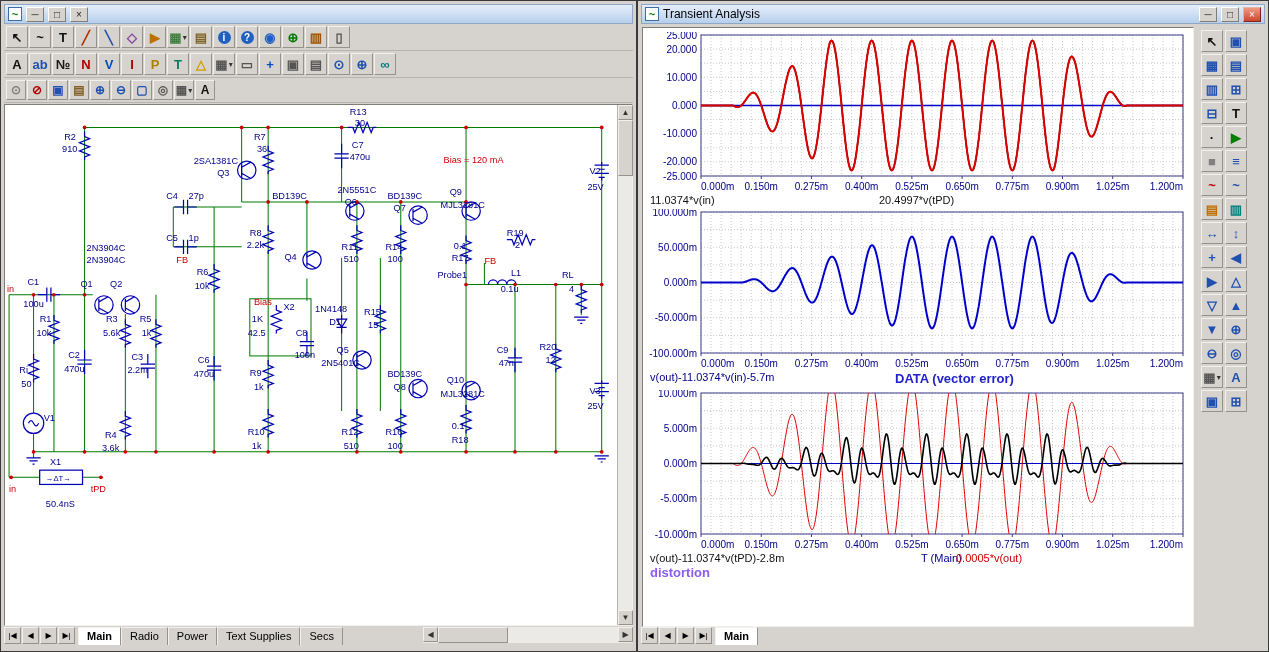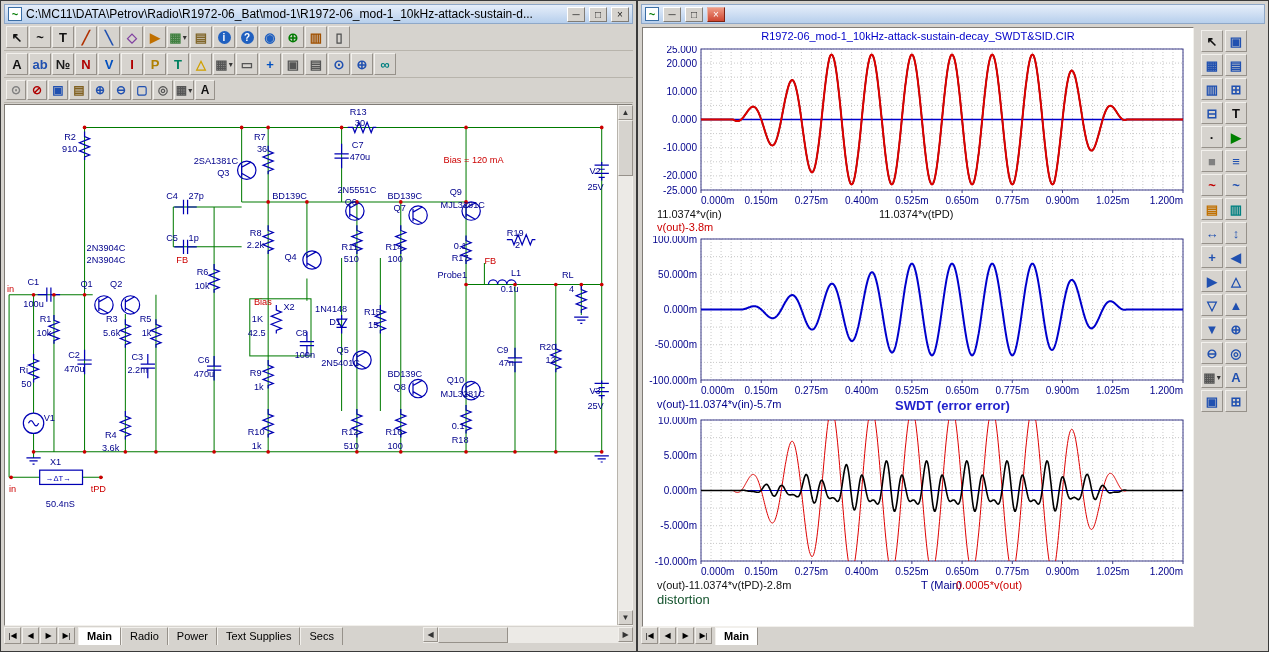--- a/index.html
+++ b/index.html
@@ -60,38 +60,37 @@
   .plot-title { text-align:center; color:#0000c8; font-size:11px; height:14px; }
   .plot-block { position:relative; width:546px; margin-top:2px; }
   .plot-svg { display:block; }
   .grid { stroke:#c9c9c9; stroke-width:1; stroke-dasharray:1 2; }
   .frame { fill:none; stroke:#3a3a8a; stroke-width:1; }
   .tickmark { stroke:#3a3a8a; stroke-width:1; }
   .axlbl { fill:#00008b; font-size:10px; font-family:"Liberation Sans",sans-serif; }
   .legend-row { position:relative; height:13px; font-size:11px; }
   .legend-row.big { height:17px; }
   .lg { position:absolute; top:0; white-space:nowrap; }
-  .lg.left { left:12px; }
+  .lg.left { left:5px; }
   .c-black { color:#111; }
   .c-red { color:#cc0000; }
   .c-navy { color:#00008b; }
   .bigblue { color:#2222cc; font-weight:bold; font-size:13px; }
-  .bigblack { color:#14532d; font-weight:normal; font-size:13px; }
+  .bigblack { color:#8b5cf6; font-weight:bold; font-size:13px; }
 
   .scope-toolbar { position:absolute; left:556px; right:0; top:23px; bottom:21px; display:flex; flex-wrap:wrap;
     align-content:flex-start; gap:2px; padding:3px 0 0 4px; }
 </style>
 </head>
 <body>
 
 <div id="left-window" class="window">
  <div class="win-inner">
   <div class="titlebar">
     <span class="app-icon">~</span>
-    <span class="title-text">C:\MC11\DATA\Petrov\Radio\R1972-06_Bat\mod-1\R1972-06_mod-1_10kHz-attack-sustain-d...</span>
     <span class="win-btn">─</span>
     <span class="win-btn">□</span>
     <span class="win-btn">×</span>
   </div>
   <div class="toolbar">
         <div class="tb-btn">
           <span style="color: rgb(17, 17, 17); font-weight: bold;">↖</span>
         </div>
         <div class="tb-btn">
           <span style="color: rgb(17, 17, 17); font-weight: bold;">~</span>
@@ -491,27 +490,27 @@
       <span class="sb-btn">▶</span>
     </span>
   </div>
  </div>
 </div>
 
 <div id="right-window" class="window">
  <div class="win-inner">
   <div class="titlebar">
     <span class="app-icon">~</span>
+    <span class="title-text">Transient Analysis</span>
     <span class="win-btn">─</span>
     <span class="win-btn">□</span>
     <span class="win-btn close-red">×</span>
   </div>
 
   <div class="plot-area">
-    <div class="plot-title">R1972-06_mod-1_10kHz-attack-sustain-decay_SWDT&amp;SID.CIR</div>
 
     <div class="plot-block">
       <svg class="plot-svg" width="544" height="162">
             <clipPath id="cp0">
               <rect x="56" y="3" width="482" height="141"></rect>
             </clipPath>
             <line x1="56" y1="3" x2="56" y2="144" class="grid"></line>
             <line x1="66.04166666666667" y1="3" x2="66.04166666666667" y2="144" class="grid"></line>
             <line x1="76.08333333333334" y1="3" x2="76.08333333333334" y2="144" class="grid"></line>
             <line x1="86.125" y1="3" x2="86.125" y2="144" class="grid"></line>
@@ -598,24 +597,21 @@
             <line x1="467.7083333333333" y1="144" x2="467.7083333333333" y2="147" class="tickmark"></line>
             <text x="467.7083333333333" y="158" class="axlbl" text-anchor="middle">1.025m</text>
             <line x1="538" y1="144" x2="538" y2="147" class="tickmark"></line>
             <text x="538" y="158" class="axlbl" text-anchor="end">1.200m</text>
             <path d="M56.0,73.5L56.5,73.5L57.0,73.5L57.5,73.5L58.0,73.5L58.5,73.5L59.0,73.5L59.5,73.5L60.0,73.5L60.5,73.5L61.0,73.5L61.5,73.5L62.0,73.5L62.5,73.5L63.0,73.5L63.5,73.5L64.0,73.5L64.5,73.5L65.0,73.5L65.5,73.5L66.0,73.5L66.5,73.5L67.0,73.5L67.5,73.5L68.0,73.5L68.6,73.5L69.1,73.5L69.6,73.5L70.1,73.5L70.6,73.5L71.1,73.5L71.6,73.5L72.1,73.5L72.6,73.5L73.1,73.5L73.6,73.5L74.1,73.5L74.6,73.5L75.1,73.5L75.6,73.5L76.1,73.5L76.6,73.5L77.1,73.5L77.6,73.5L78.1,73.5L78.6,73.5L79.1,73.5L79.6,73.5L80.1,73.5L80.6,73.5L81.1,73.5L81.6,73.5L82.1,73.5L82.6,73.5L83.1,73.5L83.6,73.5L84.1,73.5L84.6,73.5L85.1,73.5L85.6,73.5L86.1,73.5L86.6,73.5L87.1,73.5L87.6,73.5L88.1,73.5L88.6,73.8L89.1,74.1L89.6,74.4L90.1,74.6L90.6,74.8L91.1,74.9L91.6,75.0L92.2,75.1L92.7,75.1L93.2,75.0L93.7,74.9L94.2,74.8L94.7,74.5L95.2,74.2L95.7,73.9L96.2,73.5L96.7,73.0L97.2,72.5L97.7,72.0L98.2,71.4L98.7,70.8L99.2,70.1L99.7,69.4L100.2,68.7L100.7,68.0L101.2,67.3L101.7,66.6L102.2,65.8L102.7,65.1L103.2,64.5L103.7,63.8L104.2,63.2L104.7,62.7L105.2,62.2L105.7,61.7L106.2,61.3L106.7,61.0L107.2,60.8L107.7,60.7L108.2,60.6L108.7,60.7L109.2,60.9L109.7,61.1L110.2,61.5L110.7,61.9L111.2,62.5L111.7,63.2L112.2,64.0L112.7,64.9L113.2,65.8L113.7,66.9L114.2,68.1L114.7,69.3L115.2,70.6L115.7,72.0L116.3,73.5L116.8,75.0L117.3,76.6L117.8,78.2L118.3,79.8L118.8,81.4L119.3,83.0L119.8,84.6L120.3,86.2L120.8,87.8L121.3,89.3L121.8,90.7L122.3,92.1L122.8,93.4L123.3,94.6L123.8,95.7L124.3,96.6L124.8,97.5L125.3,98.2L125.8,98.8L126.3,99.2L126.8,99.4L127.3,99.5L127.8,99.4L128.3,99.2L128.8,98.8L129.3,98.2L129.8,97.4L130.3,96.5L130.8,95.3L131.3,94.0L131.8,92.6L132.3,91.0L132.8,89.2L133.3,87.3L133.8,85.3L134.3,83.1L134.8,80.8L135.3,78.5L135.8,76.0L136.3,73.5L136.8,70.9L137.3,68.3L137.8,65.7L138.3,63.1L138.8,60.4L139.3,57.9L139.8,55.3L140.3,52.8L140.9,50.5L141.4,48.2L141.9,46.0L142.4,44.0L142.9,42.1L143.4,40.4L143.9,38.9L144.4,37.5L144.9,36.4L145.4,35.5L145.9,34.8L146.4,34.3L146.9,34.1L147.4,34.1L147.9,34.4L148.4,34.9L148.9,35.7L149.4,36.8L149.9,38.1L150.4,39.6L150.9,41.4L151.4,43.4L151.9,45.6L152.4,48.1L152.9,50.7L153.4,53.6L153.9,56.6L154.4,59.7L154.9,63.0L155.4,66.4L155.9,69.9L156.4,73.5L156.9,77.1L157.4,80.8L157.9,84.5L158.4,88.1L158.9,91.7L159.4,95.3L159.9,98.7L160.4,102.1L160.9,105.3L161.4,108.4L161.9,111.3L162.4,113.9L162.9,116.4L163.4,118.6L163.9,120.6L164.4,122.3L165.0,123.8L165.5,124.9L166.0,125.7L166.5,126.2L167.0,126.4L167.5,126.2L168.0,125.7L168.5,124.9L169.0,123.7L169.5,122.3L170.0,120.4L170.5,118.3L171.0,115.9L171.5,113.2L172.0,110.1L172.5,106.9L173.0,103.3L173.5,99.6L174.0,95.6L174.5,91.5L175.0,87.1L175.5,82.7L176.0,78.1L176.5,73.5L177.0,68.8L177.5,64.1L178.0,59.4L178.5,54.7L179.0,50.1L179.5,45.6L180.0,41.2L180.5,37.0L181.0,32.9L181.5,29.1L182.0,25.5L182.5,22.1L183.0,19.1L183.5,16.3L184.0,13.9L184.5,11.8L185.0,10.4L185.5,9.4L186.0,8.8L186.5,8.6L187.0,8.8L187.5,9.4L188.0,10.4L188.6,11.8L189.1,13.6L189.6,15.7L190.1,18.2L190.6,21.0L191.1,24.2L191.6,27.6L192.1,31.4L192.6,35.4L193.1,39.6L193.6,44.1L194.1,48.7L194.6,53.5L195.1,58.4L195.6,63.4L196.1,68.4L196.6,73.5L197.1,78.6L197.6,83.6L198.1,88.6L198.6,93.5L199.1,98.3L199.6,102.9L200.1,107.4L200.6,111.6L201.1,115.6L201.6,119.4L202.1,122.8L202.6,126.0L203.1,128.8L203.6,131.3L204.1,133.4L204.6,135.2L205.1,136.6L205.6,137.6L206.1,138.2L206.6,138.4L207.1,138.2L207.6,137.6L208.1,136.6L208.6,135.2L209.1,133.4L209.6,131.3L210.1,128.8L210.6,126.0L211.1,122.8L211.6,119.4L212.1,115.6L212.6,111.6L213.2,107.4L213.7,102.9L214.2,98.3L214.7,93.5L215.2,88.6L215.7,83.6L216.2,78.6L216.7,73.5L217.2,68.4L217.7,63.4L218.2,58.4L218.7,53.5L219.2,48.7L219.7,44.1L220.2,39.6L220.7,35.4L221.2,31.4L221.7,27.6L222.2,24.2L222.7,21.0L223.2,18.2L223.7,15.7L224.2,13.6L224.7,11.8L225.2,10.4L225.7,9.4L226.2,8.8L226.7,8.6L227.2,8.8L227.7,9.4L228.2,10.4L228.7,11.8L229.2,13.6L229.7,15.7L230.2,18.2L230.7,21.0L231.2,24.2L231.7,27.6L232.2,31.4L232.7,35.4L233.2,39.6L233.7,44.1L234.2,48.7L234.7,53.5L235.2,58.4L235.7,63.4L236.2,68.4L236.8,73.5L237.3,78.6L237.8,83.6L238.3,88.6L238.8,93.5L239.3,98.3L239.8,102.9L240.3,107.4L240.8,111.6L241.3,115.6L241.8,119.4L242.3,122.8L242.8,126.0L243.3,128.8L243.8,131.3L244.3,133.4L244.8,135.2L245.3,136.6L245.8,137.6L246.3,138.2L246.8,138.4L247.3,138.2L247.8,137.6L248.3,136.6L248.8,135.2L249.3,133.4L249.8,131.3L250.3,128.8L250.8,126.0L251.3,122.8L251.8,119.4L252.3,115.6L252.8,111.6L253.3,107.4L253.8,102.9L254.3,98.3L254.8,93.5L255.3,88.6L255.8,83.6L256.3,78.6L256.8,73.5L257.3,68.4L257.8,63.4L258.3,58.4L258.8,53.5L259.3,48.7L259.8,44.1L260.3,39.6L260.9,35.4L261.4,31.4L261.9,27.6L262.4,24.2L262.9,21.0L263.4,18.2L263.9,15.7L264.4,13.6L264.9,11.8L265.4,10.4L265.9,9.4L266.4,8.8L266.9,8.6L267.4,8.8L267.9,9.4L268.4,10.4L268.9,11.8L269.4,13.6L269.9,15.7L270.4,18.2L270.9,21.0L271.4,24.2L271.9,27.6L272.4,31.4L272.9,35.4L273.4,39.6L273.9,44.1L274.4,48.7L274.9,53.5L275.4,58.4L275.9,63.4L276.4,68.4L276.9,73.5L277.4,78.6L277.9,83.6L278.4,88.6L278.9,93.5L279.4,98.3L279.9,102.9L280.4,107.4L280.9,111.6L281.4,115.6L281.9,119.4L282.4,122.8L282.9,126.0L283.4,128.8L283.9,131.3L284.4,133.4L284.9,135.2L285.5,136.6L286.0,137.6L286.5,138.2L287.0,138.4L287.5,138.2L288.0,137.6L288.5,136.6L289.0,135.2L289.5,133.4L290.0,131.3L290.5,128.8L291.0,126.0L291.5,122.8L292.0,119.4L292.5,115.6L293.0,111.6L293.5,107.4L294.0,102.9L294.5,98.3L295.0,93.5L295.5,88.6L296.0,83.6L296.5,78.6L297.0,73.5L297.5,68.4L298.0,63.4L298.5,58.4L299.0,53.5L299.5,48.7L300.0,44.1L300.5,39.6L301.0,35.4L301.5,31.4L302.0,27.6L302.5,24.2L303.0,21.0L303.5,18.2L304.0,15.7L304.5,13.6L305.0,11.8L305.5,10.4L306.0,9.4L306.5,8.8L307.0,8.6L307.5,8.8L308.0,9.4L308.5,10.4L309.1,11.8L309.6,13.6L310.1,15.7L310.6,18.2L311.1,21.0L311.6,24.2L312.1,27.6L312.6,31.4L313.1,35.4L313.6,39.6L314.1,44.1L314.6,48.7L315.1,53.5L315.6,58.4L316.1,63.4L316.6,68.4L317.1,73.5L317.6,78.6L318.1,83.6L318.6,88.6L319.1,93.5L319.6,98.3L320.1,102.9L320.6,107.4L321.1,111.6L321.6,115.6L322.1,119.4L322.6,122.8L323.1,126.0L323.6,128.8L324.1,131.3L324.6,133.4L325.1,135.2L325.6,136.6L326.1,137.6L326.6,138.2L327.1,138.4L327.6,138.2L328.1,137.6L328.6,136.6L329.1,135.2L329.6,133.4L330.1,131.3L330.6,128.8L331.1,126.0L331.6,122.8L332.1,119.4L332.6,115.6L333.1,111.6L333.7,107.4L334.2,102.9L334.7,98.3L335.2,93.5L335.7,88.6L336.2,83.6L336.7,78.6L337.2,73.5L337.7,68.4L338.2,63.4L338.7,58.4L339.2,53.5L339.7,48.7L340.2,44.1L340.7,39.6L341.2,35.4L341.7,31.4L342.2,27.6L342.7,24.2L343.2,21.0L343.7,18.2L344.2,15.7L344.7,13.6L345.2,11.8L345.7,10.4L346.2,9.4L346.7,8.8L347.2,8.6L347.7,8.8L348.2,9.4L348.7,10.4L349.2,11.8L349.7,13.6L350.2,15.7L350.7,18.2L351.2,21.0L351.7,24.2L352.2,27.6L352.7,31.4L353.2,35.4L353.7,39.6L354.2,44.1L354.7,48.7L355.2,53.5L355.7,58.4L356.2,63.4L356.7,68.4L357.3,73.5L357.8,78.6L358.3,83.6L358.8,88.6L359.3,93.5L359.8,98.3L360.3,102.9L360.8,107.4L361.3,111.6L361.8,115.6L362.3,119.4L362.8,122.8L363.3,126.0L363.8,128.8L364.3,131.3L364.8,133.4L365.3,135.2L365.8,136.6L366.3,137.6L366.8,138.2L367.3,138.4L367.8,138.2L368.3,137.6L368.8,136.6L369.3,135.2L369.8,133.4L370.3,131.3L370.8,128.8L371.3,126.0L371.8,122.8L372.3,119.4L372.8,115.6L373.3,111.6L373.8,107.4L374.3,102.9L374.8,98.3L375.3,93.5L375.8,88.6L376.3,83.6L376.8,78.6L377.3,73.5L377.8,68.4L378.3,63.4L378.8,58.4L379.3,53.5L379.8,48.7L380.3,44.1L380.8,39.6L381.4,35.4L381.9,31.4L382.4,27.6L382.9,24.2L383.4,21.0L383.9,18.2L384.4,15.7L384.9,13.6L385.4,11.8L385.9,10.4L386.4,9.4L386.9,8.8L387.4,8.6L387.9,8.8L388.4,9.4L388.9,10.4L389.4,11.8L389.9,13.6L390.4,15.7L390.9,18.2L391.4,21.0L391.9,24.2L392.4,27.6L392.9,31.4L393.4,35.4L393.9,39.6L394.4,44.1L394.9,48.7L395.4,53.5L395.9,58.4L396.4,63.4L396.9,68.4L397.4,73.5L397.9,78.6L398.4,83.6L398.9,88.6L399.4,93.5L399.9,98.3L400.4,102.9L400.9,107.4L401.4,111.6L401.9,115.6L402.4,119.4L402.9,122.8L403.4,126.0L403.9,128.8L404.4,131.3L404.9,133.4L405.4,135.2L406.0,136.6L406.5,137.6L407.0,138.2L407.5,138.4L408.0,138.2L408.5,137.6L409.0,136.6L409.5,135.2L410.0,133.0L410.5,130.5L411.0,127.7L411.5,124.5L412.0,121.1L412.5,117.5L413.0,113.6L413.5,109.5L414.0,105.3L414.5,100.9L415.0,96.4L415.5,91.9L416.0,87.3L416.5,82.7L417.0,78.1L417.5,73.5L418.0,69.0L418.5,64.6L419.0,60.4L419.5,56.2L420.0,52.3L420.5,48.6L421.0,45.0L421.5,41.7L422.0,38.7L422.5,35.9L423.0,33.4L423.5,31.2L424.0,29.3L424.5,27.7L425.0,26.5L425.5,25.5L426.0,24.9L426.5,24.6L427.0,24.6L427.5,24.9L428.0,25.5L428.5,26.3L429.0,27.5L429.6,28.9L430.1,30.6L430.6,32.6L431.1,34.7L431.6,37.1L432.1,39.6L432.6,42.3L433.1,45.1L433.6,48.1L434.1,51.1L434.6,54.3L435.1,57.5L435.6,60.7L436.1,63.9L436.6,67.2L437.1,70.4L437.6,73.5L438.1,76.6L438.6,79.6L439.1,82.4L439.6,85.2L440.1,87.8L440.6,90.3L441.1,92.6L441.6,94.7L442.1,96.6L442.6,98.3L443.1,99.9L443.6,101.2L444.1,102.3L444.6,103.2L445.1,103.9L445.6,104.3L446.1,104.6L446.6,104.6L447.1,104.5L447.6,104.1L448.1,103.6L448.6,102.9L449.1,102.0L449.6,100.9L450.1,99.7L450.6,98.4L451.1,96.9L451.6,95.4L452.1,93.7L452.6,92.0L453.1,90.2L453.7,88.3L454.2,86.4L454.7,84.5L455.2,82.6L455.7,80.7L456.2,78.9L456.7,77.0L457.2,75.2L457.7,73.5L458.2,71.8L458.7,70.3L459.2,68.8L459.7,67.4L460.2,66.1L460.7,64.9L461.2,63.9L461.7,62.9L462.2,62.1L462.7,61.4L463.2,60.8L463.7,60.4L464.2,60.1L464.7,59.9L465.2,59.8L465.7,59.8L466.2,59.9L466.7,60.2L467.2,60.5L467.7,60.9L468.2,61.4L468.7,61.9L469.2,62.6L469.7,63.2L470.2,63.9L470.7,64.7L471.2,65.4L471.7,66.2L472.2,67.0L472.7,67.8L473.2,68.5L473.7,69.3L474.2,70.0L474.7,70.6L475.2,71.3L475.7,71.8L476.2,72.3L476.7,72.8L477.2,73.2L477.8,73.5L478.3,73.7L478.8,73.9L479.3,74.0L479.8,74.1L480.3,74.0L480.8,73.9L481.3,73.7L481.8,73.5L482.3,73.5L482.8,73.5L483.3,73.5L483.8,73.5L484.3,73.5L484.8,73.5L485.3,73.5L485.8,73.5L486.3,73.5L486.8,73.5L487.3,73.5L487.8,73.5L488.3,73.5L488.8,73.5L489.3,73.5L489.8,73.5L490.3,73.5L490.8,73.5L491.3,73.5L491.8,73.5L492.3,73.5L492.8,73.5L493.3,73.5L493.8,73.5L494.3,73.5L494.8,73.5L495.3,73.5L495.8,73.5L496.3,73.5L496.8,73.5L497.3,73.5L497.8,73.5L498.3,73.5L498.8,73.5L499.3,73.5L499.8,73.5L500.3,73.5L500.8,73.5L501.3,73.5L501.8,73.5L502.4,73.5L502.9,73.5L503.4,73.5L503.9,73.5L504.4,73.5L504.9,73.5L505.4,73.5L505.9,73.5L506.4,73.5L506.9,73.5L507.4,73.5L507.9,73.5L508.4,73.5L508.9,73.5L509.4,73.5L509.9,73.5L510.4,73.5L510.9,73.5L511.4,73.5L511.9,73.5L512.4,73.5L512.9,73.5L513.4,73.5L513.9,73.5L514.4,73.5L514.9,73.5L515.4,73.5L515.9,73.5L516.4,73.5L516.9,73.5L517.4,73.5L517.9,73.5L518.4,73.5L518.9,73.5L519.4,73.5L519.9,73.5L520.4,73.5L520.9,73.5L521.4,73.5L521.9,73.5L522.4,73.5L522.9,73.5L523.4,73.5L523.9,73.5L524.4,73.5L524.9,73.5L525.4,73.5L526.0,73.5L526.5,73.5L527.0,73.5L527.5,73.5L528.0,73.5L528.5,73.5L529.0,73.5L529.5,73.5L530.0,73.5L530.5,73.5L531.0,73.5L531.5,73.5L532.0,73.5L532.5,73.5L533.0,73.5L533.5,73.5L534.0,73.5L534.5,73.5L535.0,73.5L535.5,73.5L536.0,73.5L536.5,73.5L537.0,73.5L537.5,73.5L538.0,73.5" fill="none" stroke="#000000" stroke-width="1.5" clip-path="url(#cp0)"></path>
             <path d="M56.0,73.5L538.0,73.5" fill="none" stroke="#0000cc" stroke-width="1.6" clip-path="url(#cp0)"></path>
             <path d="M56.0,73.5L56.5,73.5L57.0,73.5L57.5,73.5L58.0,73.5L58.5,73.5L59.0,73.5L59.5,73.5L60.0,73.5L60.5,73.5L61.0,73.5L61.5,73.5L62.0,73.5L62.5,73.5L63.0,73.5L63.5,73.5L64.0,73.5L64.5,73.5L65.0,73.5L65.5,73.5L66.0,73.5L66.5,73.5L67.0,73.5L67.5,73.5L68.0,73.5L68.6,73.5L69.1,73.5L69.6,73.5L70.1,73.5L70.6,73.5L71.1,73.5L71.6,73.5L72.1,73.5L72.6,73.5L73.1,73.5L73.6,73.5L74.1,73.5L74.6,73.5L75.1,73.5L75.6,73.5L76.1,73.5L76.6,73.5L77.1,73.5L77.6,73.5L78.1,73.5L78.6,73.5L79.1,73.5L79.6,73.5L80.1,73.5L80.6,73.5L81.1,73.5L81.6,73.5L82.1,73.5L82.6,73.5L83.1,73.5L83.6,73.5L84.1,73.5L84.6,73.5L85.1,73.5L85.6,73.5L86.1,73.5L86.6,73.5L87.1,73.5L87.6,73.5L88.1,73.5L88.6,73.8L89.1,74.1L89.6,74.4L90.1,74.6L90.6,74.8L91.1,74.9L91.6,75.0L92.2,75.1L92.7,75.1L93.2,75.0L93.7,74.9L94.2,74.8L94.7,74.5L95.2,74.2L95.7,73.9L96.2,73.5L96.7,73.0L97.2,72.5L97.7,72.0L98.2,71.4L98.7,70.8L99.2,70.1L99.7,69.4L100.2,68.7L100.7,68.0L101.2,67.3L101.7,66.6L102.2,65.8L102.7,65.1L103.2,64.5L103.7,63.8L104.2,63.2L104.7,62.7L105.2,62.2L105.7,61.7L106.2,61.3L106.7,61.0L107.2,60.8L107.7,60.7L108.2,60.6L108.7,60.7L109.2,60.9L109.7,61.1L110.2,61.5L110.7,61.9L111.2,62.5L111.7,63.2L112.2,64.0L112.7,64.9L113.2,65.8L113.7,66.9L114.2,68.1L114.7,69.3L115.2,70.6L115.7,72.0L116.3,73.5L116.8,75.0L117.3,76.6L117.8,78.2L118.3,79.8L118.8,81.4L119.3,83.0L119.8,84.6L120.3,86.2L120.8,87.8L121.3,89.3L121.8,90.7L122.3,92.1L122.8,93.4L123.3,94.6L123.8,95.7L124.3,96.6L124.8,97.5L125.3,98.2L125.8,98.8L126.3,99.2L126.8,99.4L127.3,99.5L127.8,99.4L128.3,99.2L128.8,98.8L129.3,98.2L129.8,97.4L130.3,96.5L130.8,95.3L131.3,94.0L131.8,92.6L132.3,91.0L132.8,89.2L133.3,87.3L133.8,85.3L134.3,83.1L134.8,80.8L135.3,78.5L135.8,76.0L136.3,73.5L136.8,70.9L137.3,68.3L137.8,65.7L138.3,63.1L138.8,60.4L139.3,57.9L139.8,55.3L140.3,52.8L140.9,50.5L141.4,48.2L141.9,46.0L142.4,44.0L142.9,42.1L143.4,40.4L143.9,38.9L144.4,37.5L144.9,36.4L145.4,35.5L145.9,34.8L146.4,34.3L146.9,34.1L147.4,34.1L147.9,34.4L148.4,34.9L148.9,35.7L149.4,36.8L149.9,38.1L150.4,39.6L150.9,41.4L151.4,43.4L151.9,45.6L152.4,48.1L152.9,50.7L153.4,53.6L153.9,56.6L154.4,59.7L154.9,63.0L155.4,66.4L155.9,69.9L156.4,73.5L156.9,77.1L157.4,80.8L157.9,84.5L158.4,88.1L158.9,91.7L159.4,95.3L159.9,98.7L160.4,102.1L160.9,105.3L161.4,108.4L161.9,111.3L162.4,113.9L162.9,116.4L163.4,118.6L163.9,120.6L164.4,122.3L165.0,123.8L165.5,124.9L166.0,125.7L166.5,126.2L167.0,126.4L167.5,126.2L168.0,125.7L168.5,124.9L169.0,123.7L169.5,122.3L170.0,120.4L170.5,118.3L171.0,115.9L171.5,113.2L172.0,110.1L172.5,106.9L173.0,103.3L173.5,99.6L174.0,95.6L174.5,91.5L175.0,87.1L175.5,82.7L176.0,78.1L176.5,73.5L177.0,68.8L177.5,64.1L178.0,59.4L178.5,54.7L179.0,50.1L179.5,45.6L180.0,41.2L180.5,37.0L181.0,32.9L181.5,29.1L182.0,25.5L182.5,22.1L183.0,19.1L183.5,16.3L184.0,13.9L184.5,11.8L185.0,10.4L185.5,9.4L186.0,8.8L186.5,8.6L187.0,8.8L187.5,9.4L188.0,10.4L188.6,11.8L189.1,13.6L189.6,15.7L190.1,18.2L190.6,21.0L191.1,24.2L191.6,27.6L192.1,31.4L192.6,35.4L193.1,39.6L193.6,44.1L194.1,48.7L194.6,53.5L195.1,58.4L195.6,63.4L196.1,68.4L196.6,73.5L197.1,78.6L197.6,83.6L198.1,88.6L198.6,93.5L199.1,98.3L199.6,102.9L200.1,107.4L200.6,111.6L201.1,115.6L201.6,119.4L202.1,122.8L202.6,126.0L203.1,128.8L203.6,131.3L204.1,133.4L204.6,135.2L205.1,136.6L205.6,137.6L206.1,138.2L206.6,138.4L207.1,138.2L207.6,137.6L208.1,136.6L208.6,135.2L209.1,133.4L209.6,131.3L210.1,128.8L210.6,126.0L211.1,122.8L211.6,119.4L212.1,115.6L212.6,111.6L213.2,107.4L213.7,102.9L214.2,98.3L214.7,93.5L215.2,88.6L215.7,83.6L216.2,78.6L216.7,73.5L217.2,68.4L217.7,63.4L218.2,58.4L218.7,53.5L219.2,48.7L219.7,44.1L220.2,39.6L220.7,35.4L221.2,31.4L221.7,27.6L222.2,24.2L222.7,21.0L223.2,18.2L223.7,15.7L224.2,13.6L224.7,11.8L225.2,10.4L225.7,9.4L226.2,8.8L226.7,8.6L227.2,8.8L227.7,9.4L228.2,10.4L228.7,11.8L229.2,13.6L229.7,15.7L230.2,18.2L230.7,21.0L231.2,24.2L231.7,27.6L232.2,31.4L232.7,35.4L233.2,39.6L233.7,44.1L234.2,48.7L234.7,53.5L235.2,58.4L235.7,63.4L236.2,68.4L236.8,73.5L237.3,78.6L237.8,83.6L238.3,88.6L238.8,93.5L239.3,98.3L239.8,102.9L240.3,107.4L240.8,111.6L241.3,115.6L241.8,119.4L242.3,122.8L242.8,126.0L243.3,128.8L243.8,131.3L244.3,133.4L244.8,135.2L245.3,136.6L245.8,137.6L246.3,138.2L246.8,138.4L247.3,138.2L247.8,137.6L248.3,136.6L248.8,135.2L249.3,133.4L249.8,131.3L250.3,128.8L250.8,126.0L251.3,122.8L251.8,119.4L252.3,115.6L252.8,111.6L253.3,107.4L253.8,102.9L254.3,98.3L254.8,93.5L255.3,88.6L255.8,83.6L256.3,78.6L256.8,73.5L257.3,68.4L257.8,63.4L258.3,58.4L258.8,53.5L259.3,48.7L259.8,44.1L260.3,39.6L260.9,35.4L261.4,31.4L261.9,27.6L262.4,24.2L262.9,21.0L263.4,18.2L263.9,15.7L264.4,13.6L264.9,11.8L265.4,10.4L265.9,9.4L266.4,8.8L266.9,8.6L267.4,8.8L267.9,9.4L268.4,10.4L268.9,11.8L269.4,13.6L269.9,15.7L270.4,18.2L270.9,21.0L271.4,24.2L271.9,27.6L272.4,31.4L272.9,35.4L273.4,39.6L273.9,44.1L274.4,48.7L274.9,53.5L275.4,58.4L275.9,63.4L276.4,68.4L276.9,73.5L277.4,78.6L277.9,83.6L278.4,88.6L278.9,93.5L279.4,98.3L279.9,102.9L280.4,107.4L280.9,111.6L281.4,115.6L281.9,119.4L282.4,122.8L282.9,126.0L283.4,128.8L283.9,131.3L284.4,133.4L284.9,135.2L285.5,136.6L286.0,137.6L286.5,138.2L287.0,138.4L287.5,138.2L288.0,137.6L288.5,136.6L289.0,135.2L289.5,133.4L290.0,131.3L290.5,128.8L291.0,126.0L291.5,122.8L292.0,119.4L292.5,115.6L293.0,111.6L293.5,107.4L294.0,102.9L294.5,98.3L295.0,93.5L295.5,88.6L296.0,83.6L296.5,78.6L297.0,73.5L297.5,68.4L298.0,63.4L298.5,58.4L299.0,53.5L299.5,48.7L300.0,44.1L300.5,39.6L301.0,35.4L301.5,31.4L302.0,27.6L302.5,24.2L303.0,21.0L303.5,18.2L304.0,15.7L304.5,13.6L305.0,11.8L305.5,10.4L306.0,9.4L306.5,8.8L307.0,8.6L307.5,8.8L308.0,9.4L308.5,10.4L309.1,11.8L309.6,13.6L310.1,15.7L310.6,18.2L311.1,21.0L311.6,24.2L312.1,27.6L312.6,31.4L313.1,35.4L313.6,39.6L314.1,44.1L314.6,48.7L315.1,53.5L315.6,58.4L316.1,63.4L316.6,68.4L317.1,73.5L317.6,78.6L318.1,83.6L318.6,88.6L319.1,93.5L319.6,98.3L320.1,102.9L320.6,107.4L321.1,111.6L321.6,115.6L322.1,119.4L322.6,122.8L323.1,126.0L323.6,128.8L324.1,131.3L324.6,133.4L325.1,135.2L325.6,136.6L326.1,137.6L326.6,138.2L327.1,138.4L327.6,138.2L328.1,137.6L328.6,136.6L329.1,135.2L329.6,133.4L330.1,131.3L330.6,128.8L331.1,126.0L331.6,122.8L332.1,119.4L332.6,115.6L333.1,111.6L333.7,107.4L334.2,102.9L334.7,98.3L335.2,93.5L335.7,88.6L336.2,83.6L336.7,78.6L337.2,73.5L337.7,68.4L338.2,63.4L338.7,58.4L339.2,53.5L339.7,48.7L340.2,44.1L340.7,39.6L341.2,35.4L341.7,31.4L342.2,27.6L342.7,24.2L343.2,21.0L343.7,18.2L344.2,15.7L344.7,13.6L345.2,11.8L345.7,10.4L346.2,9.4L346.7,8.8L347.2,8.6L347.7,8.8L348.2,9.4L348.7,10.4L349.2,11.8L349.7,13.6L350.2,15.7L350.7,18.2L351.2,21.0L351.7,24.2L352.2,27.6L352.7,31.4L353.2,35.4L353.7,39.6L354.2,44.1L354.7,48.7L355.2,53.5L355.7,58.4L356.2,63.4L356.7,68.4L357.3,73.5L357.8,78.6L358.3,83.6L358.8,88.6L359.3,93.5L359.8,98.3L360.3,102.9L360.8,107.4L361.3,111.6L361.8,115.6L362.3,119.4L362.8,122.8L363.3,126.0L363.8,128.8L364.3,131.3L364.8,133.4L365.3,135.2L365.8,136.6L366.3,137.6L366.8,138.2L367.3,138.4L367.8,138.2L368.3,137.6L368.8,136.6L369.3,135.2L369.8,133.4L370.3,131.3L370.8,128.8L371.3,126.0L371.8,122.8L372.3,119.4L372.8,115.6L373.3,111.6L373.8,107.4L374.3,102.9L374.8,98.3L375.3,93.5L375.8,88.6L376.3,83.6L376.8,78.6L377.3,73.5L377.8,68.4L378.3,63.4L378.8,58.4L379.3,53.5L379.8,48.7L380.3,44.1L380.8,39.6L381.4,35.4L381.9,31.4L382.4,27.6L382.9,24.2L383.4,21.0L383.9,18.2L384.4,15.7L384.9,13.6L385.4,11.8L385.9,10.4L386.4,9.4L386.9,8.8L387.4,8.6L387.9,8.8L388.4,9.4L388.9,10.4L389.4,11.8L389.9,13.6L390.4,15.7L390.9,18.2L391.4,21.0L391.9,24.2L392.4,27.6L392.9,31.4L393.4,35.4L393.9,39.6L394.4,44.1L394.9,48.7L395.4,53.5L395.9,58.4L396.4,63.4L396.9,68.4L397.4,73.5L397.9,78.6L398.4,83.6L398.9,88.6L399.4,93.5L399.9,98.3L400.4,102.9L400.9,107.4L401.4,111.6L401.9,115.6L402.4,119.4L402.9,122.8L403.4,126.0L403.9,128.8L404.4,131.3L404.9,133.4L405.4,135.2L406.0,136.6L406.5,137.6L407.0,138.2L407.5,138.4L408.0,138.2L408.5,137.6L409.0,136.6L409.5,135.2L410.0,133.0L410.5,130.5L411.0,127.7L411.5,124.5L412.0,121.1L412.5,117.5L413.0,113.6L413.5,109.5L414.0,105.3L414.5,100.9L415.0,96.4L415.5,91.9L416.0,87.3L416.5,82.7L417.0,78.1L417.5,73.5L418.0,69.0L418.5,64.6L419.0,60.4L419.5,56.2L420.0,52.3L420.5,48.6L421.0,45.0L421.5,41.7L422.0,38.7L422.5,35.9L423.0,33.4L423.5,31.2L424.0,29.3L424.5,27.7L425.0,26.5L425.5,25.5L426.0,24.9L426.5,24.6L427.0,24.6L427.5,24.9L428.0,25.5L428.5,26.3L429.0,27.5L429.6,28.9L430.1,30.6L430.6,32.6L431.1,34.7L431.6,37.1L432.1,39.6L432.6,42.3L433.1,45.1L433.6,48.1L434.1,51.1L434.6,54.3L435.1,57.5L435.6,60.7L436.1,63.9L436.6,67.2L437.1,70.4L437.6,73.5L438.1,76.6L438.6,79.6L439.1,82.4L439.6,85.2L440.1,87.8L440.6,90.3L441.1,92.6L441.6,94.7L442.1,96.6L442.6,98.3L443.1,99.9L443.6,101.2L444.1,102.3L444.6,103.2L445.1,103.9L445.6,104.3L446.1,104.6L446.6,104.6L447.1,104.5L447.6,104.1L448.1,103.6L448.6,102.9L449.1,102.0L449.6,100.9L450.1,99.7L450.6,98.4L451.1,96.9L451.6,95.4L452.1,93.7L452.6,92.0L453.1,90.2L453.7,88.3L454.2,86.4L454.7,84.5L455.2,82.6L455.7,80.7L456.2,78.9L456.7,77.0L457.2,75.2L457.7,73.5L458.2,71.8L458.7,70.3L459.2,68.8L459.7,67.4L460.2,66.1L460.7,64.9L461.2,63.9L461.7,62.9L462.2,62.1L462.7,61.4L463.2,60.8L463.7,60.4L464.2,60.1L464.7,59.9L465.2,59.8L465.7,59.8L466.2,59.9L466.7,60.2L467.2,60.5L467.7,60.9L468.2,61.4L468.7,61.9L469.2,62.6L469.7,63.2L470.2,63.9L470.7,64.7L471.2,65.4L471.7,66.2L472.2,67.0L472.7,67.8L473.2,68.5L473.7,69.3L474.2,70.0L474.7,70.6L475.2,71.3L475.7,71.8L476.2,72.3L476.7,72.8L477.2,73.2L477.8,73.5L478.3,73.7L478.8,73.9L479.3,74.0L479.8,74.1L480.3,74.0L480.8,73.9L481.3,73.7L481.8,73.5L482.3,73.5L482.8,73.5L483.3,73.5L483.8,73.5L484.3,73.5L484.8,73.5L485.3,73.5L485.8,73.5L486.3,73.5L486.8,73.5L487.3,73.5L487.8,73.5L488.3,73.5L488.8,73.5L489.3,73.5L489.8,73.5L490.3,73.5L490.8,73.5L491.3,73.5L491.8,73.5L492.3,73.5L492.8,73.5L493.3,73.5L493.8,73.5L494.3,73.5L494.8,73.5L495.3,73.5L495.8,73.5L496.3,73.5L496.8,73.5L497.3,73.5L497.8,73.5L498.3,73.5L498.8,73.5L499.3,73.5L499.8,73.5L500.3,73.5L500.8,73.5L501.3,73.5L501.8,73.5L502.4,73.5L502.9,73.5L503.4,73.5L503.9,73.5L504.4,73.5L504.9,73.5L505.4,73.5L505.9,73.5L506.4,73.5L506.9,73.5L507.4,73.5L507.9,73.5L508.4,73.5L508.9,73.5L509.4,73.5L509.9,73.5L510.4,73.5L510.9,73.5L511.4,73.5L511.9,73.5L512.4,73.5L512.9,73.5L513.4,73.5L513.9,73.5L514.4,73.5L514.9,73.5L515.4,73.5L515.9,73.5L516.4,73.5L516.9,73.5L517.4,73.5L517.9,73.5L518.4,73.5L518.9,73.5L519.4,73.5L519.9,73.5L520.4,73.5L520.9,73.5L521.4,73.5L521.9,73.5L522.4,73.5L522.9,73.5L523.4,73.5L523.9,73.5L524.4,73.5L524.9,73.5L525.4,73.5L526.0,73.5L526.5,73.5L527.0,73.5L527.5,73.5L528.0,73.5L528.5,73.5L529.0,73.5L529.5,73.5L530.0,73.5L530.5,73.5L531.0,73.5L531.5,73.5L532.0,73.5L532.5,73.5L533.0,73.5L533.5,73.5L534.0,73.5L534.5,73.5L535.0,73.5L535.5,73.5L536.0,73.5L536.5,73.5L537.0,73.5L537.5,73.5L538.0,73.5" fill="none" stroke="#dd0000" stroke-width="2" clip-path="url(#cp0)"></path>
           </svg>
       <div class="legend-row">
         <span class="lg left c-black">11.0374*v(in)</span>
-        <span class="lg c-black" style="left:234px">11.0374*v(tPD)</span>
-      </div>
-      <div class="legend-row">
-        <span class="lg left c-red">v(out)-3.8m</span>
+        <span class="lg c-black" style="left:234px">20.4997*v(tPD)</span>
       </div>
     </div>
 
     <div class="plot-block">
       <svg class="plot-svg" width="544" height="162">
             <clipPath id="cp1">
               <rect x="56" y="3" width="482" height="141"></rect>
             </clipPath>
             <line x1="56" y1="3" x2="56" y2="144" class="grid"></line>
             <line x1="66.04166666666667" y1="3" x2="66.04166666666667" y2="144" class="grid"></line>
@@ -698,21 +694,21 @@
             <line x1="417.5" y1="144" x2="417.5" y2="147" class="tickmark"></line>
             <text x="417.5" y="158" class="axlbl" text-anchor="middle">0.900m</text>
             <line x1="467.7083333333333" y1="144" x2="467.7083333333333" y2="147" class="tickmark"></line>
             <text x="467.7083333333333" y="158" class="axlbl" text-anchor="middle">1.025m</text>
             <line x1="538" y1="144" x2="538" y2="147" class="tickmark"></line>
             <text x="538" y="158" class="axlbl" text-anchor="end">1.200m</text>
             <path d="M56.0,73.5L56.5,73.5L57.0,73.5L57.5,73.5L58.0,73.5L58.5,73.5L59.0,73.5L59.5,73.5L60.0,73.5L60.5,73.5L61.0,73.5L61.5,73.5L62.0,73.5L62.5,73.5L63.0,73.5L63.5,73.5L64.0,73.5L64.5,73.5L65.0,73.5L65.5,73.5L66.0,73.5L66.5,73.5L67.0,73.5L67.5,73.5L68.0,73.5L68.6,73.5L69.1,73.5L69.6,73.5L70.1,73.5L70.6,73.5L71.1,73.5L71.6,73.5L72.1,73.5L72.6,73.5L73.1,73.5L73.6,73.5L74.1,73.5L74.6,73.5L75.1,73.5L75.6,73.5L76.1,73.5L76.6,73.5L77.1,73.5L77.6,73.5L78.1,73.5L78.6,73.5L79.1,73.5L79.6,73.5L80.1,73.5L80.6,73.5L81.1,73.5L81.6,73.5L82.1,73.5L82.6,73.5L83.1,73.5L83.6,73.5L84.1,73.5L84.6,73.5L85.1,73.5L85.6,73.5L86.1,73.5L86.6,73.5L87.1,73.5L87.6,73.5L88.1,73.5L88.6,73.5L89.1,73.5L89.6,73.5L90.1,73.5L90.6,73.5L91.1,73.5L91.6,73.5L92.2,73.5L92.7,73.5L93.2,73.5L93.7,73.5L94.2,73.5L94.7,73.5L95.2,73.5L95.7,73.5L96.2,73.5L96.7,73.5L97.2,73.5L97.7,73.4L98.2,73.3L98.7,73.2L99.2,73.1L99.7,73.0L100.2,72.8L100.7,72.7L101.2,72.5L101.7,72.3L102.2,72.1L102.7,71.9L103.2,71.7L103.7,71.5L104.2,71.3L104.7,71.1L105.2,71.0L105.7,70.8L106.2,70.6L106.7,70.5L107.2,70.4L107.7,70.3L108.2,70.2L108.7,70.2L109.2,70.2L109.7,70.2L110.2,70.3L110.7,70.3L111.2,70.5L111.7,70.6L112.2,70.8L112.7,71.0L113.2,71.3L113.7,71.6L114.2,71.9L114.7,72.3L115.2,72.6L115.7,73.1L116.3,73.5L116.8,74.0L117.3,74.4L117.8,74.9L118.3,75.4L118.8,76.0L119.3,76.5L119.8,77.0L120.3,77.5L120.8,78.1L121.3,78.6L121.8,79.1L122.3,79.5L122.8,80.0L123.3,80.4L123.8,80.8L124.3,81.1L124.8,81.4L125.3,81.7L125.8,81.9L126.3,82.1L126.8,82.2L127.3,82.3L127.8,82.3L128.3,82.2L128.8,82.1L129.3,81.9L129.8,81.7L130.3,81.4L130.8,81.0L131.3,80.6L131.8,80.1L132.3,79.6L132.8,79.0L133.3,78.3L133.8,77.6L134.3,76.9L134.8,76.1L135.3,75.2L135.8,74.4L136.3,73.5L136.8,72.6L137.3,71.7L137.8,70.7L138.3,69.8L138.8,68.8L139.3,67.9L139.8,67.0L140.3,66.1L140.9,65.2L141.4,64.4L141.9,63.6L142.4,62.8L142.9,62.1L143.4,61.5L143.9,60.9L144.4,60.4L144.9,60.0L145.4,59.6L145.9,59.4L146.4,59.2L146.9,59.1L147.4,59.1L147.9,59.2L148.4,59.3L148.9,59.6L149.4,60.0L149.9,60.4L150.4,61.0L150.9,61.6L151.4,62.4L151.9,63.2L152.4,64.1L152.9,65.0L153.4,66.1L153.9,67.2L154.4,68.4L154.9,69.6L155.4,70.9L155.9,72.2L156.4,73.5L156.9,74.9L157.4,76.2L157.9,77.6L158.4,79.0L158.9,80.4L159.4,81.7L159.9,83.0L160.4,84.3L160.9,85.5L161.4,86.7L161.9,87.8L162.4,88.8L162.9,89.7L163.4,90.6L163.9,91.4L164.4,92.0L165.0,92.6L165.5,93.0L166.0,93.3L166.5,93.5L167.0,93.6L167.5,93.6L168.0,93.4L168.5,93.1L169.0,92.7L169.5,92.1L170.0,91.4L170.5,90.6L171.0,89.7L171.5,88.7L172.0,87.5L172.5,86.3L173.0,84.9L173.5,83.5L174.0,82.0L174.5,80.4L175.0,78.7L175.5,77.0L176.0,75.3L176.5,73.5L177.0,71.7L177.5,69.9L178.0,68.1L178.5,66.2L179.0,64.5L179.5,62.7L180.0,61.0L180.5,59.4L181.0,57.8L181.5,56.3L182.0,54.9L182.5,53.6L183.0,52.4L183.5,51.3L184.0,50.3L184.5,49.5L185.0,48.9L185.5,48.3L186.0,47.9L186.5,47.7L187.0,47.7L187.5,47.8L188.0,48.0L188.6,48.4L189.1,49.0L189.6,49.8L190.1,50.7L190.6,51.7L191.1,52.9L191.6,54.3L192.1,55.7L192.6,57.3L193.1,59.1L193.6,60.9L194.1,62.8L194.6,64.8L195.1,66.9L195.6,69.1L196.1,71.3L196.6,73.5L197.1,75.8L197.6,78.0L198.1,80.3L198.6,82.5L199.1,84.7L199.6,86.9L200.1,89.0L200.6,91.0L201.1,92.9L201.6,94.8L202.1,96.5L202.6,98.1L203.1,99.5L203.6,100.8L204.1,101.9L204.6,102.9L205.1,103.7L205.6,104.3L206.1,104.8L206.6,105.0L207.1,105.1L207.6,104.9L208.1,104.6L208.6,104.0L209.1,103.3L209.6,102.3L210.1,101.2L210.6,99.9L211.1,98.4L211.6,96.8L212.1,95.0L212.6,93.0L213.2,90.9L213.7,88.7L214.2,86.4L214.7,83.9L215.2,81.4L215.7,78.8L216.2,76.2L216.7,73.5L217.2,70.8L217.7,68.1L218.2,65.4L218.7,62.7L219.2,60.1L219.7,57.5L220.2,55.0L220.7,52.6L221.2,50.3L221.7,48.2L222.2,46.2L222.7,44.3L223.2,42.6L223.7,41.1L224.2,39.8L224.7,38.6L225.2,37.7L225.7,37.0L226.2,36.5L226.7,36.3L227.2,36.2L227.7,36.4L228.2,36.9L228.7,37.5L229.2,38.4L229.7,39.6L230.2,40.9L230.7,42.5L231.2,44.2L231.7,46.2L232.2,48.3L232.7,50.6L233.2,53.1L233.7,55.7L234.2,58.4L234.7,61.3L235.2,64.2L235.7,67.3L236.2,70.4L236.8,73.5L237.3,76.7L237.8,79.8L238.3,83.0L238.8,86.1L239.3,89.1L239.8,92.1L240.3,95.0L240.8,97.7L241.3,100.4L241.8,102.9L242.3,105.2L242.8,107.3L243.3,109.3L243.8,111.0L244.3,112.5L244.8,113.8L245.3,114.9L245.8,115.6L246.3,116.2L246.8,116.5L247.3,116.5L247.8,116.2L248.3,115.7L248.8,114.9L249.3,113.9L249.8,112.5L250.3,111.0L250.8,109.2L251.3,107.1L251.8,104.9L252.3,102.4L252.8,99.8L253.3,96.9L253.8,93.9L254.3,90.8L254.8,87.5L255.3,84.1L255.8,80.6L256.3,77.1L256.8,73.5L257.3,69.9L257.8,66.3L258.3,62.8L258.8,59.3L259.3,56.0L259.8,52.7L260.3,49.6L260.9,46.6L261.4,43.7L261.9,41.1L262.4,38.7L262.9,36.4L263.4,34.4L263.9,32.7L264.4,31.2L264.9,29.9L265.4,28.9L265.9,28.2L266.4,27.8L266.9,27.7L267.4,27.8L267.9,28.2L268.4,28.9L268.9,29.9L269.4,31.2L269.9,32.7L270.4,34.4L270.9,36.4L271.4,38.7L271.9,41.1L272.4,43.7L272.9,46.6L273.4,49.6L273.9,52.7L274.4,56.0L274.9,59.3L275.4,62.8L275.9,66.3L276.4,69.9L276.9,73.5L277.4,77.1L277.9,80.7L278.4,84.2L278.9,87.7L279.4,91.0L279.9,94.3L280.4,97.4L280.9,100.4L281.4,103.3L281.9,105.9L282.4,108.3L282.9,110.6L283.4,112.6L283.9,114.3L284.4,115.8L284.9,117.1L285.5,118.1L286.0,118.8L286.5,119.2L287.0,119.3L287.5,119.2L288.0,118.8L288.5,118.1L289.0,117.1L289.5,115.8L290.0,114.3L290.5,112.6L291.0,110.6L291.5,108.3L292.0,105.9L292.5,103.3L293.0,100.4L293.5,97.4L294.0,94.3L294.5,91.0L295.0,87.7L295.5,84.2L296.0,80.7L296.5,77.1L297.0,73.5L297.5,69.9L298.0,66.3L298.5,62.8L299.0,59.3L299.5,56.0L300.0,52.7L300.5,49.6L301.0,46.6L301.5,43.7L302.0,41.1L302.5,38.7L303.0,36.4L303.5,34.4L304.0,32.7L304.5,31.2L305.0,29.9L305.5,28.9L306.0,28.2L306.5,27.8L307.0,27.7L307.5,27.8L308.0,28.2L308.5,28.9L309.1,29.9L309.6,31.2L310.1,32.7L310.6,34.4L311.1,36.4L311.6,38.7L312.1,41.1L312.6,43.7L313.1,46.6L313.6,49.6L314.1,52.7L314.6,56.0L315.1,59.3L315.6,62.8L316.1,66.3L316.6,69.9L317.1,73.5L317.6,77.1L318.1,80.7L318.6,84.2L319.1,87.7L319.6,91.0L320.1,94.3L320.6,97.4L321.1,100.4L321.6,103.3L322.1,105.9L322.6,108.3L323.1,110.6L323.6,112.6L324.1,114.3L324.6,115.8L325.1,117.1L325.6,118.1L326.1,118.8L326.6,119.2L327.1,119.3L327.6,119.2L328.1,118.8L328.6,118.1L329.1,117.1L329.6,115.8L330.1,114.3L330.6,112.6L331.1,110.6L331.6,108.3L332.1,105.9L332.6,103.3L333.1,100.4L333.7,97.4L334.2,94.3L334.7,91.0L335.2,87.7L335.7,84.2L336.2,80.7L336.7,77.1L337.2,73.5L337.7,69.9L338.2,66.3L338.7,62.8L339.2,59.3L339.7,56.0L340.2,52.7L340.7,49.6L341.2,46.6L341.7,43.7L342.2,41.1L342.7,38.7L343.2,36.4L343.7,34.4L344.2,32.7L344.7,31.2L345.2,29.9L345.7,28.9L346.2,28.2L346.7,27.8L347.2,27.7L347.7,27.8L348.2,28.2L348.7,28.9L349.2,29.9L349.7,31.2L350.2,32.7L350.7,34.4L351.2,36.4L351.7,38.7L352.2,41.1L352.7,43.7L353.2,46.6L353.7,49.6L354.2,52.7L354.7,56.0L355.2,59.3L355.7,62.8L356.2,66.3L356.7,69.9L357.3,73.5L357.8,77.1L358.3,80.7L358.8,84.2L359.3,87.7L359.8,91.0L360.3,94.3L360.8,97.4L361.3,100.4L361.8,103.3L362.3,105.9L362.8,108.3L363.3,110.6L363.8,112.6L364.3,114.3L364.8,115.8L365.3,117.1L365.8,118.1L366.3,118.8L366.8,119.2L367.3,119.3L367.8,119.2L368.3,118.8L368.8,118.1L369.3,117.1L369.8,115.8L370.3,114.3L370.8,112.6L371.3,110.6L371.8,108.3L372.3,105.9L372.8,103.3L373.3,100.4L373.8,97.4L374.3,94.3L374.8,91.0L375.3,87.7L375.8,84.2L376.3,80.7L376.8,77.1L377.3,73.5L377.8,69.9L378.3,66.3L378.8,62.8L379.3,59.3L379.8,56.0L380.3,52.7L380.8,49.6L381.4,46.6L381.9,43.7L382.4,41.1L382.9,38.7L383.4,36.4L383.9,34.4L384.4,32.7L384.9,31.2L385.4,29.9L385.9,28.9L386.4,28.2L386.9,27.8L387.4,27.7L387.9,27.8L388.4,28.2L388.9,28.9L389.4,29.9L389.9,31.2L390.4,32.7L390.9,34.4L391.4,36.4L391.9,38.7L392.4,41.1L392.9,43.7L393.4,46.6L393.9,49.6L394.4,52.7L394.9,56.0L395.4,59.3L395.9,62.8L396.4,66.3L396.9,69.9L397.4,73.5L397.9,77.1L398.4,80.6L398.9,84.0L399.4,87.3L399.9,90.5L400.4,93.6L400.9,96.4L401.4,99.2L401.9,101.7L402.4,104.0L402.9,106.1L403.4,107.9L403.9,109.5L404.4,110.9L404.9,112.1L405.4,112.9L406.0,113.5L406.5,113.9L407.0,114.0L407.5,113.9L408.0,113.5L408.5,112.8L409.0,112.0L409.5,110.9L410.0,109.5L410.5,108.0L411.0,106.3L411.5,104.4L412.0,102.3L412.5,100.1L413.0,97.8L413.5,95.3L414.0,92.7L414.5,90.1L415.0,87.4L415.5,84.6L416.0,81.8L416.5,79.0L417.0,76.3L417.5,73.5L418.0,70.8L418.5,68.1L419.0,65.5L419.5,63.0L420.0,60.7L420.5,58.4L421.0,56.3L421.5,54.3L422.0,52.4L422.5,50.7L423.0,49.2L423.5,47.9L424.0,46.8L424.5,45.8L425.0,45.0L425.5,44.4L426.0,44.1L426.5,43.9L427.0,43.9L427.5,44.0L428.0,44.4L428.5,44.9L429.0,45.7L429.6,46.5L430.1,47.5L430.6,48.7L431.1,50.0L431.6,51.4L432.1,53.0L432.6,54.6L433.1,56.3L433.6,58.1L434.1,60.0L434.6,61.9L435.1,63.8L435.6,65.7L436.1,67.7L436.6,69.7L437.1,71.6L437.6,73.5L438.1,75.4L438.6,77.2L439.1,78.9L439.6,80.6L440.1,82.2L440.6,83.7L441.1,85.0L441.6,86.3L442.1,87.5L442.6,88.5L443.1,89.5L443.6,90.3L444.1,90.9L444.6,91.5L445.1,91.9L445.6,92.2L446.1,92.3L446.6,92.4L447.1,92.3L447.6,92.0L448.1,91.7L448.6,91.3L449.1,90.7L449.6,90.1L450.1,89.4L450.6,88.6L451.1,87.7L451.6,86.7L452.1,85.7L452.6,84.7L453.1,83.6L453.7,82.5L454.2,81.3L454.7,80.2L455.2,79.0L455.7,77.9L456.2,76.7L456.7,75.6L457.2,74.5L457.7,73.5L458.2,72.5L458.7,71.5L459.2,70.6L459.7,69.8L460.2,69.0L460.7,68.3L461.2,67.7L461.7,67.1L462.2,66.6L462.7,66.2L463.2,65.8L463.7,65.6L464.2,65.4L464.7,65.2L465.2,65.2L465.7,65.2L466.2,65.3L466.7,65.4L467.2,65.6L467.7,65.9L468.2,66.2L468.7,66.5L469.2,66.9L469.7,67.3L470.2,67.7L470.7,68.2L471.2,68.6L471.7,69.1L472.2,69.6L472.7,70.0L473.2,70.5L473.7,70.9L474.2,71.4L474.7,71.8L475.2,72.1L475.7,72.5L476.2,72.8L476.7,73.1L477.2,73.3L477.8,73.5L478.3,73.6L478.8,73.8L479.3,73.8L479.8,73.8L480.3,73.8L480.8,73.7L481.3,73.6L481.8,73.5L482.3,73.5L482.8,73.5L483.3,73.5L483.8,73.5L484.3,73.5L484.8,73.5L485.3,73.5L485.8,73.5L486.3,73.5L486.8,73.5L487.3,73.5L487.8,73.5L488.3,73.5L488.8,73.5L489.3,73.5L489.8,73.5L490.3,73.5L490.8,73.5L491.3,73.5L491.8,73.5L492.3,73.5L492.8,73.5L493.3,73.5L493.8,73.5L494.3,73.5L494.8,73.5L495.3,73.5L495.8,73.5L496.3,73.5L496.8,73.5L497.3,73.5L497.8,73.5L498.3,73.5L498.8,73.5L499.3,73.5L499.8,73.5L500.3,73.5L500.8,73.5L501.3,73.5L501.8,73.5L502.4,73.5L502.9,73.5L503.4,73.5L503.9,73.5L504.4,73.5L504.9,73.5L505.4,73.5L505.9,73.5L506.4,73.5L506.9,73.5L507.4,73.5L507.9,73.5L508.4,73.5L508.9,73.5L509.4,73.5L509.9,73.5L510.4,73.5L510.9,73.5L511.4,73.5L511.9,73.5L512.4,73.5L512.9,73.5L513.4,73.5L513.9,73.5L514.4,73.5L514.9,73.5L515.4,73.5L515.9,73.5L516.4,73.5L516.9,73.5L517.4,73.5L517.9,73.5L518.4,73.5L518.9,73.5L519.4,73.5L519.9,73.5L520.4,73.5L520.9,73.5L521.4,73.5L521.9,73.5L522.4,73.5L522.9,73.5L523.4,73.5L523.9,73.5L524.4,73.5L524.9,73.5L525.4,73.5L526.0,73.5L526.5,73.5L527.0,73.5L527.5,73.5L528.0,73.5L528.5,73.5L529.0,73.5L529.5,73.5L530.0,73.5L530.5,73.5L531.0,73.5L531.5,73.5L532.0,73.5L532.5,73.5L533.0,73.5L533.5,73.5L534.0,73.5L534.5,73.5L535.0,73.5L535.5,73.5L536.0,73.5L536.5,73.5L537.0,73.5L537.5,73.5L538.0,73.5" fill="none" stroke="#0000cc" stroke-width="2" clip-path="url(#cp1)"></path>
           </svg>
       <div class="legend-row big">
         <span class="lg left c-navy">v(out)-11.0374*v(in)-5.7m</span>
-        <span class="lg bigblue" style="left:250px">SWDT (error error)</span>
+        <span class="lg bigblue" style="left:250px">DATA (vector error)</span>
       </div>
     </div>
 
     <div class="plot-block">
       <svg class="plot-svg" width="544" height="162">
             <clipPath id="cp2">
               <rect x="56" y="3" width="482" height="141"></rect>
             </clipPath>
             <line x1="56" y1="3" x2="56" y2="144" class="grid"></line>
             <line x1="66.04166666666667" y1="3" x2="66.04166666666667" y2="144" class="grid"></line>

